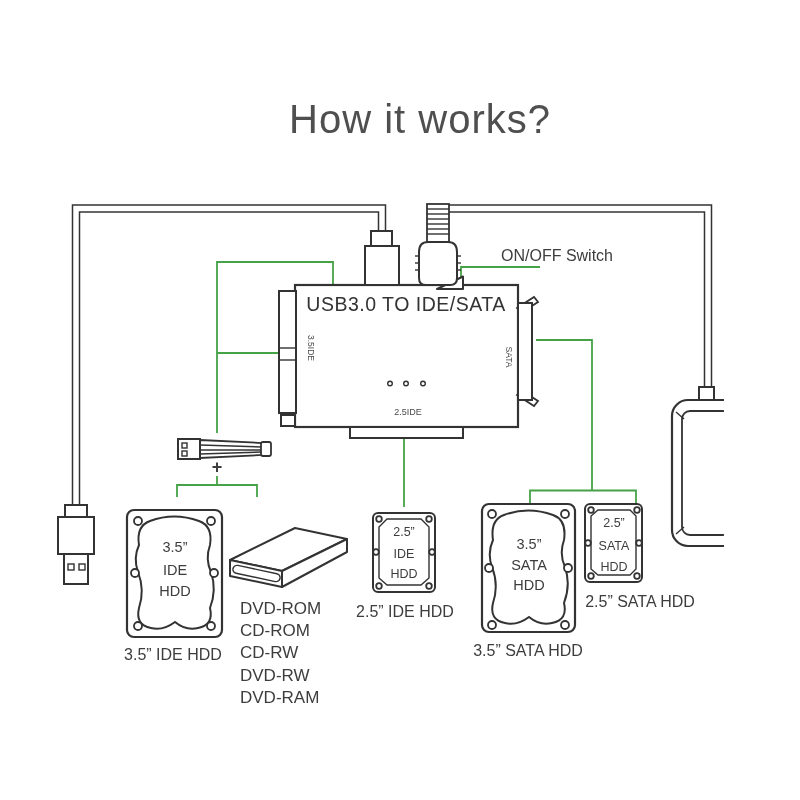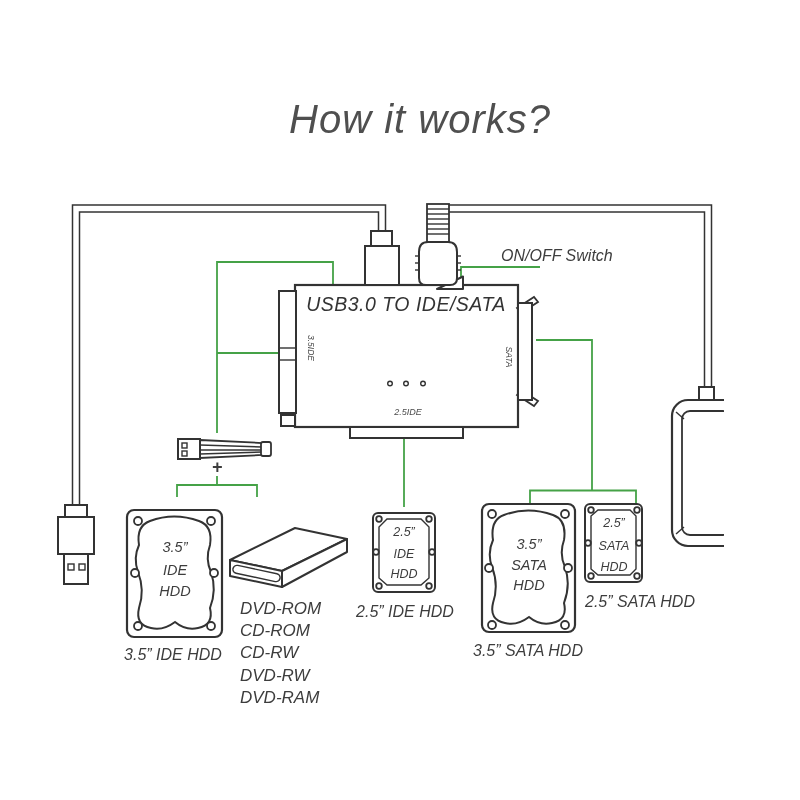--- a/index.html
+++ b/index.html
@@ -1,21 +1,21 @@
 <!DOCTYPE html>
 <html style="--line: #333333; --green: #45a247; --text: #3d3d3d;"><head>
 <meta charset="utf-8">
 <style>
   :root{
     --line:#333333;
     --green:#45a247;
     --text:#3d3d3d;
   }
   html,body{margin:0;padding:0;background:#ffffff;}
-  .stage{position:relative;width:724px;height:800px;background:#fff;overflow:hidden;font-style:italic;}
+  .stage{position:relative;width:724px;height:800px;background:#fff;overflow:hidden;}
   svg{display:block;}
   .ln{fill:none;stroke:var(--line);stroke-width:2;}
   .ln15{fill:none;stroke:var(--line);stroke-width:1.4;}
   .fw{fill:#ffffff;stroke:var(--line);stroke-width:2;}
   .fw22{fill:#ffffff;stroke:var(--line);stroke-width:2.2;}
   .fw18{fill:#ffffff;stroke:var(--line);stroke-width:1.8;}
   .cable-o{fill:none;stroke:var(--line);stroke-width:8.5;stroke-linejoin:miter;}
   .cable-i{fill:none;stroke:#ffffff;stroke-width:5.5;stroke-linejoin:miter;}
   .green{fill:none;stroke:var(--green);stroke-width:1.8;}
   text{font-family:"Liberation Sans",sans-serif;fill:var(--text);}

